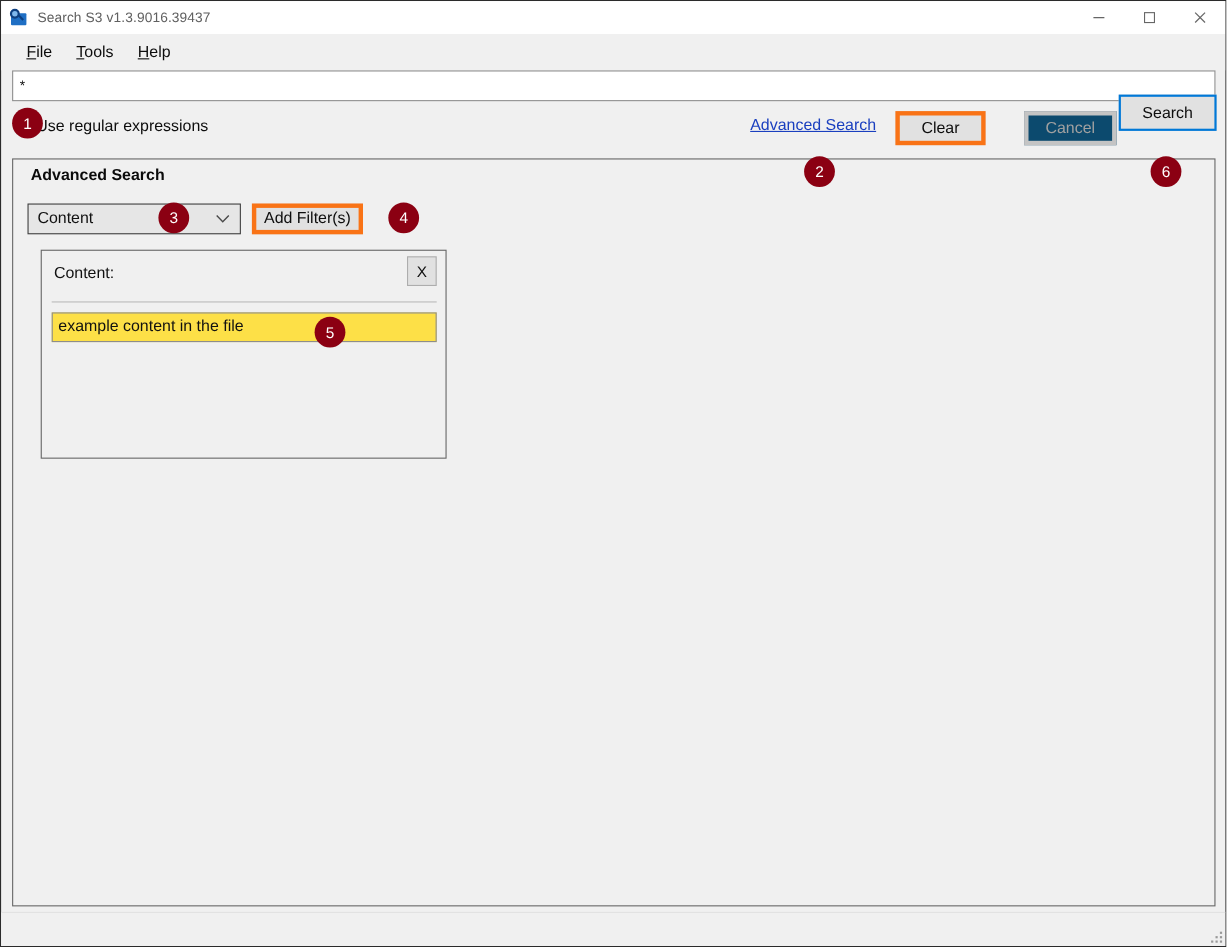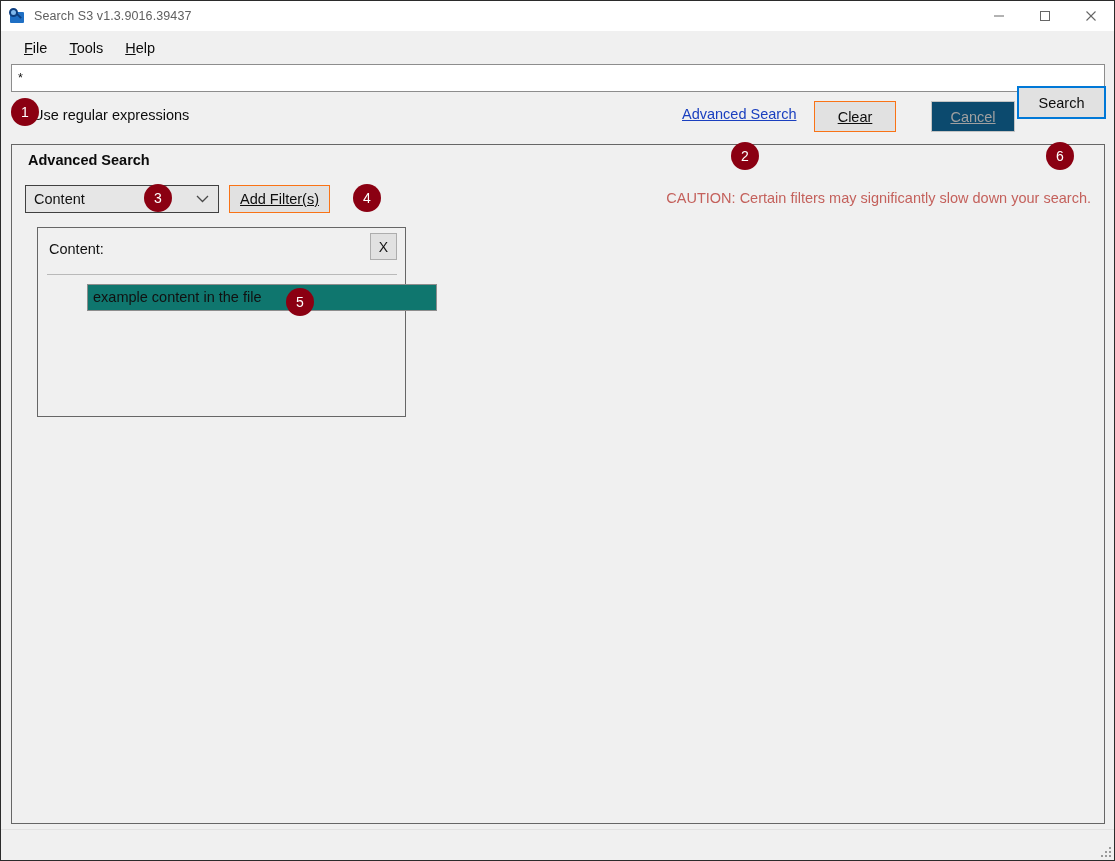--- a/index.html
+++ b/index.html
@@ -137,28 +137,27 @@
     position: absolute;
     left: 681px; top: 8px;
     font-size: 14.5px;
     color: #1a3fbf;
     text-decoration: underline;
     white-space: nowrap;
   }
   .win-button {
     position: absolute;
     background: #e1e1e1;
-    border: 1px solid #f97316;
+    border: 4px solid #f97316;
     font-size: 14.5px;
     color: #0d0d0d;
     display: flex;
     align-items: center;
     justify-content: center;
     font-family: "Liberation Sans", sans-serif;
-    text-decoration: underline;
   }
   #clear-btn {
     left: 813px; top: 100px;
     width: 82px; height: 31px;
   }
   #cancel-btn {
     left: 930px; top: 100px;
     width: 84px; height: 31px;
     color: #a0a0a0;
     background: #0c4a6e;
@@ -261,28 +260,27 @@
   #filter-card-sep {
     position: absolute;
     left: 9px; top: 46px;
     width: 350px; height: 1px;
     background: #b9b9b9;
   }
   #filter-value-input {
     position: absolute;
     left: 9px; top: 56px;
     width: 350px; height: 27px;
-    background: #0f766e;
+    background: #fde047;
     border: 1px solid #8d8d8d;
     font-size: 14.5px;
     color: #111;
     padding: 0 5px;
     line-height: 25px;
     font-family: "Liberation Sans", sans-serif;
-    margin-left: 40px;
   }
 
   
   #statusbar {
     position: absolute;
     left: 0; bottom: 0;
     width: 1113px; height: 31px;
     background: #f0f0f0;
     border-top: 1px solid #e2e2e2;
   }
@@ -380,21 +378,20 @@
       <span id="filter-select-label">Content</span>
       <span id="filter-select-chevron">
         <svg width="13" height="9" viewBox="0 0 13 9">
             <polyline points="1,1.5 6.5,7 12,1.5" fill="none" stroke="#4a4a4a" stroke-width="1.3"></polyline>
           </svg>
       </span>
     </div>
 
     <div class="win-button" id="add-filter-btn">Add Filter(s)</div>
 
-    <div id="caution-text">CAUTION: Certain filters may significantly slow down your search.</div>
 
     <div id="filter-card">
       <div id="filter-card-header">
         <div id="filter-card-title">Content:</div>
         <div id="filter-remove-btn">X</div>
       </div>
       <div id="filter-card-sep"></div>
       <div id="filter-value-input">example content in the file</div>
     </div>
   </div>

